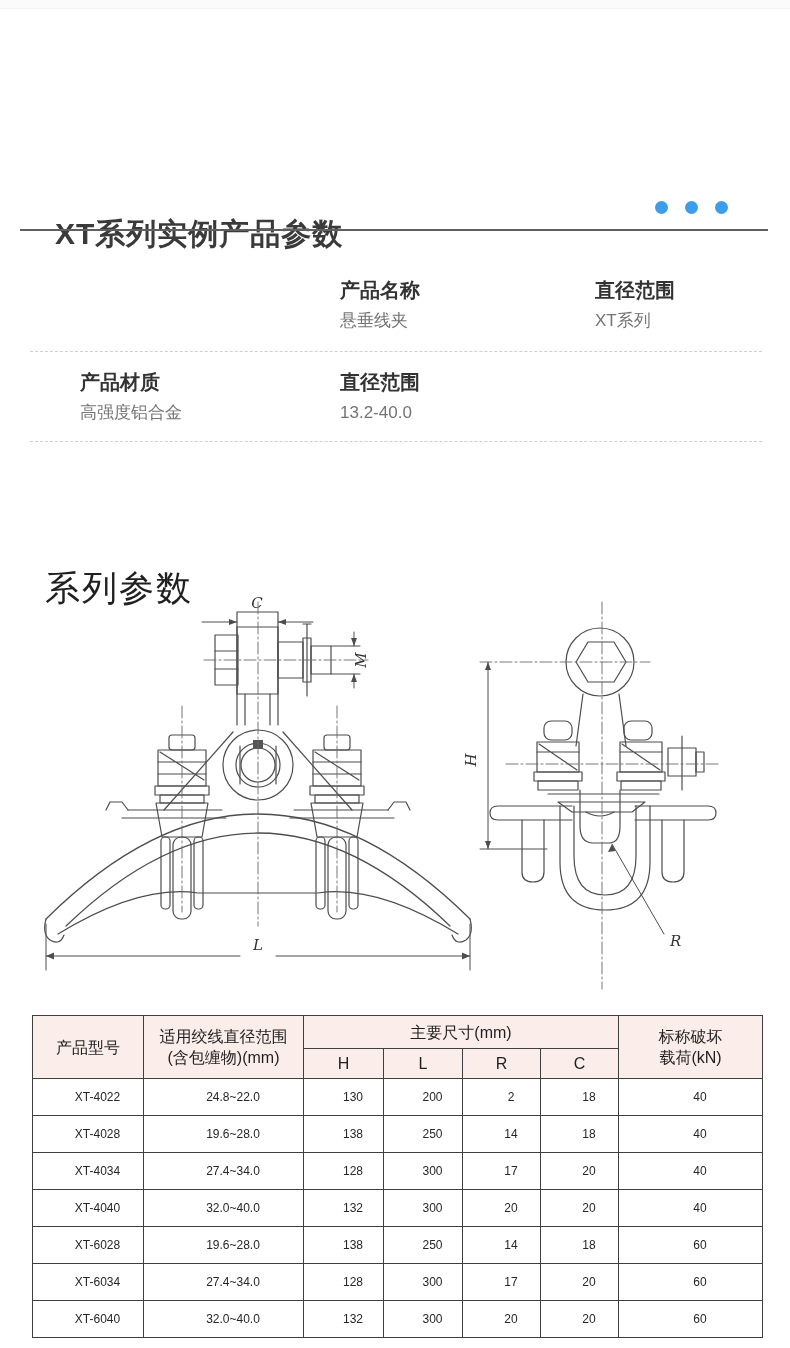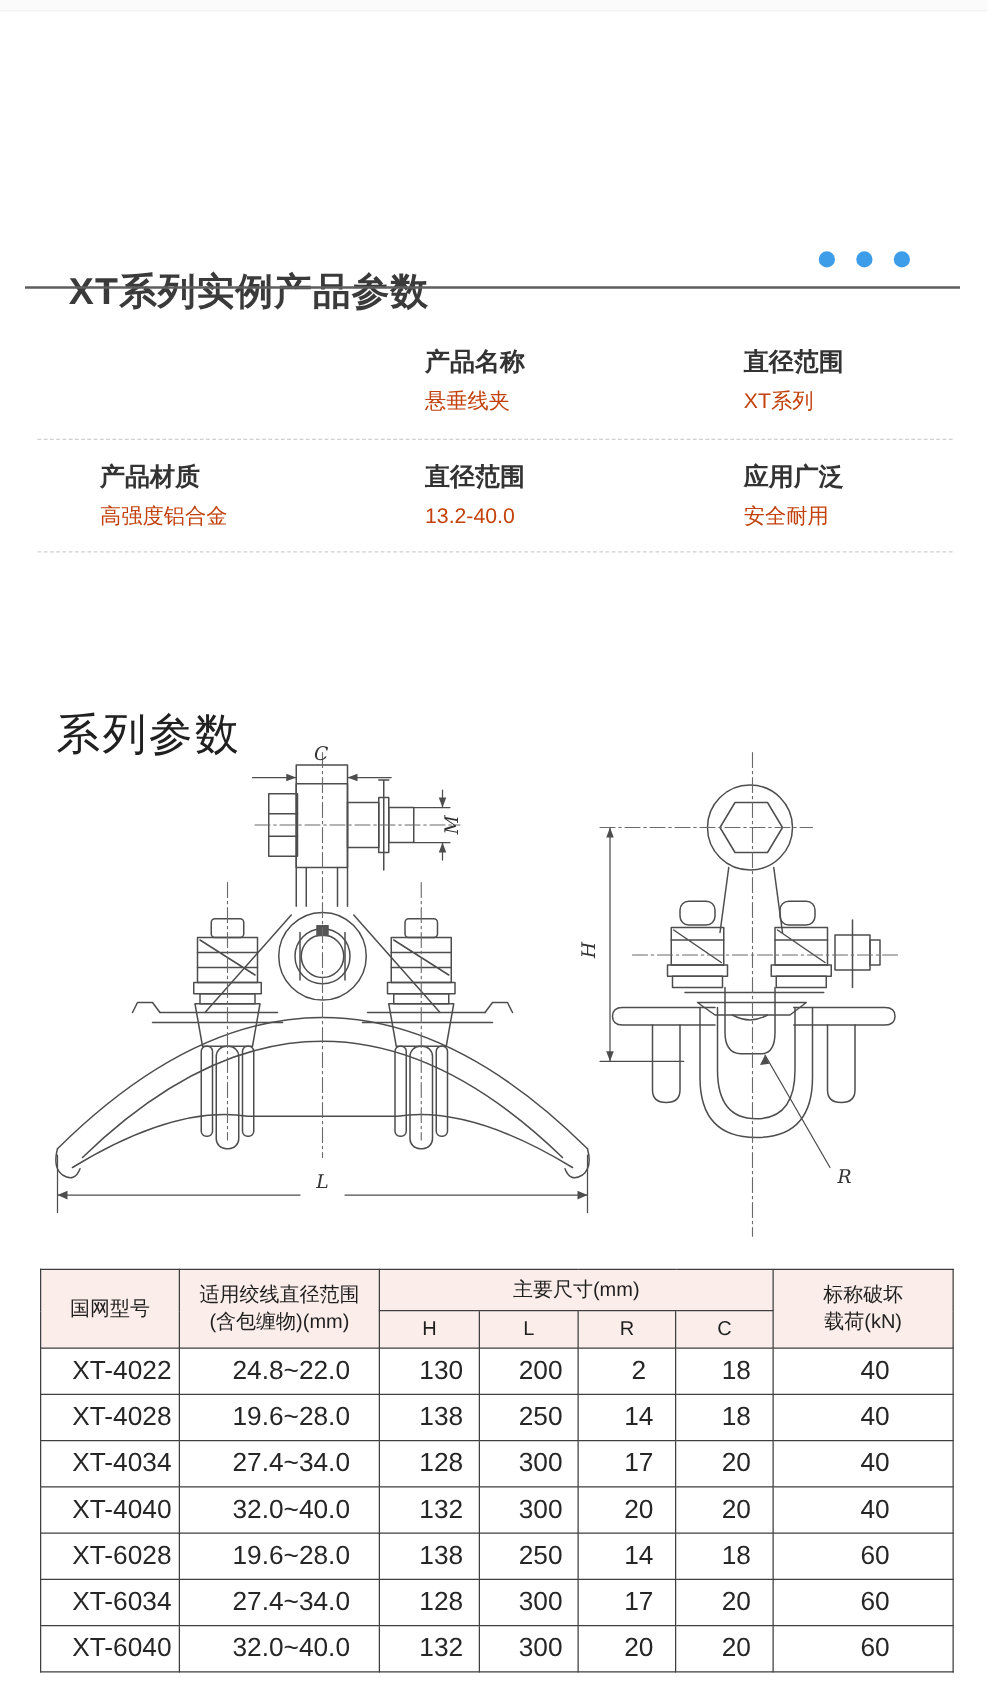--- a/index.html
+++ b/index.html
@@ -20,31 +20,31 @@
   .top-strip{position:absolute;top:0;left:0;width:790px;height:8px;background:#fbfbfb;border-bottom:1px solid #f2f2f2;}
   .page-title{position:absolute;top:176px;left:55px;font-size:30px;line-height:36px;font-weight:600;color:#3a3a3a;letter-spacing:1px;margin-top:40px;}
   .dots{position:absolute;top:201px;left:655px;display:flex;gap:17px;}
   .dot{width:13px;height:13px;border-radius:50%;background:var(--accent);}
   .title-divider{position:absolute;top:229px;left:20px;width:748px;height:0;border-top:2px solid var(--divider);}
   .info{position:absolute;top:232px;left:0;width:790px;}
   .info-row{margin:0 28px 0 30px;padding:18px 0 18px 50px;border-bottom:1px dashed var(--dashed);display:grid;grid-template-columns:260px 255px 1fr;}
   .info-row.first{padding-top:46px;padding-bottom:20px;}
   .info-row.last{padding-bottom:26px;}
   .info-label{font-size:20px;line-height:24px;font-weight:600;color:#333;margin-bottom:9px;}
-  .info-value{font-size:17px;line-height:20px;color:#c2410c;}
+  .info-value{font-size:17px;line-height:20px;color:#737373;}
   .series-heading{position:absolute;top:548px;left:45px;font-size:35px;line-height:40px;font-weight:400;color:#202020;letter-spacing:2px;margin-top:20px;}
   .drawings{position:absolute;top:592px;left:0;width:790px;height:422px;}
   .front-svg{position:absolute;left:36px;top:2px;}
   .side-svg{position:absolute;left:462px;top:2px;}
   .drawings svg{stroke-linecap:round;stroke-linejoin:round;}
   .dim-text{font-family:"DejaVu Serif","Liberation Serif",serif;font-style:italic;font-size:15px;fill:#333;stroke:none;}
   .spec-table{position:absolute;top:1015px;left:32px;width:730px;border-collapse:collapse;table-layout:fixed;}
   .spec-table th,.spec-table td{border:1px solid var(--border);text-align:center;vertical-align:middle;padding:0;}
   .spec-table th{background:var(--header-bg);font-weight:400;font-size:16px;line-height:21px;color:#1f1f1f;white-space:pre-line;}
-  .spec-table td{font-size:21px;color:#262626;background:#fff;padding-left:19px;}
+  .spec-table td{font-size:12px;color:#262626;background:#fff;padding-left:19px;}
   .spec-table thead tr.r1{height:33px;}
   .spec-table thead tr.r2{height:30px;}
   .spec-table tbody tr{height:37px;}
 </style>
 </head>
 <body>
 
 <div class="top-strip"></div>
 
 <h1 class="page-title">XT系列实例产品参数</h1>
@@ -71,24 +71,20 @@
   </div>
   <div class="info-row">
     <div class="info-cell">
       <div class="info-label">产品材质</div>
       <div class="info-value">高强度铝合金</div>
     </div>
     <div class="info-cell">
       <div class="info-label">直径范围</div>
       <div class="info-value">13.2-40.0</div>
     </div>
-    <div class="info-cell">
-      <div class="info-label">应用广泛</div>
-      <div class="info-value">安全耐用</div>
-    </div>
   </div>
 </div>
 
 <h2 class="series-heading">系列参数</h2>
 
 <div class="drawings">
 
   <svg class="front-svg" width="436" height="418" viewBox="0 0 436 418" fill="none">
     <g stroke="#4d4d4d" stroke-width="1.2" fill="none">
 
@@ -234,21 +230,21 @@
     <col style="width:111px">
       <col style="width:160px">
       <col style="width:80px">
     <col style="width:79px">
       <col style="width:78px">
       <col style="width:78px">
       <col style="width:144px">
   </colgroup>
   <thead>
     <tr class="r1">
-      <th rowspan="2">国网型号</th>
+      <th rowspan="2">产品型号</th>
       <th rowspan="2">适用绞线直径范围
 (含包缠物)(mm)</th>
       <th colspan="4">主要尺寸(mm)</th>
       <th rowspan="2">标称破坏
 载荷(kN)</th>
     </tr>
     <tr class="r2">
       <th>H</th>
       <th>L</th>
       <th>R</th>

